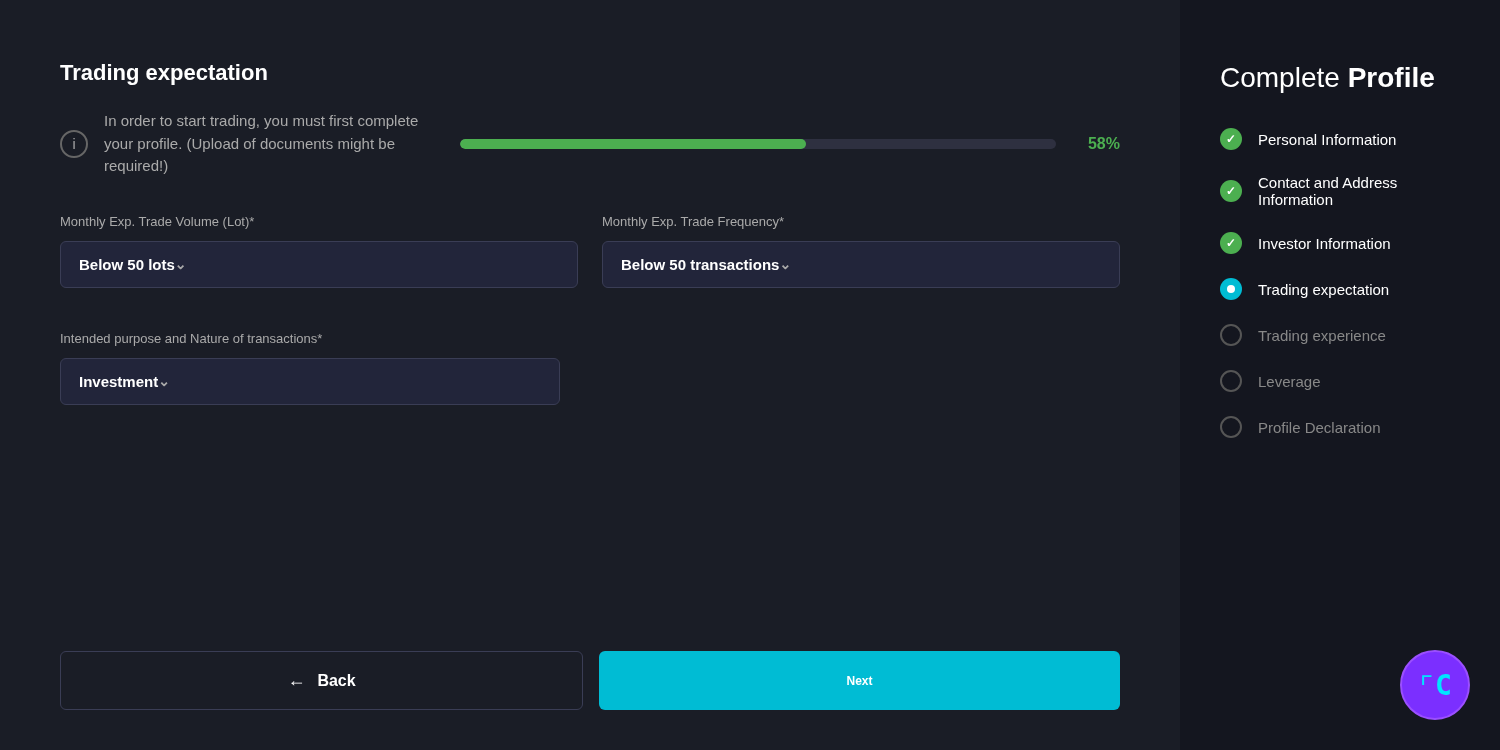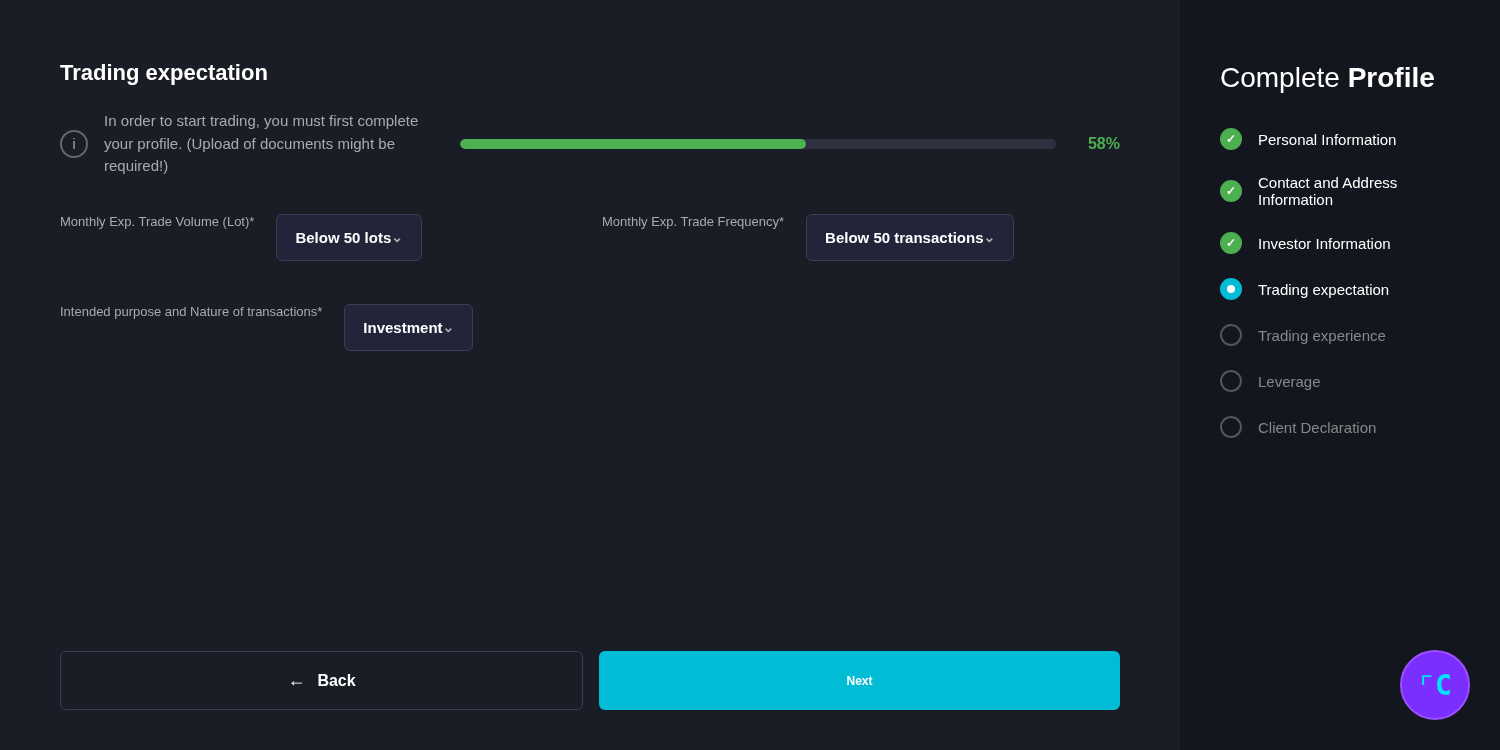--- a/index.html
+++ b/index.html
@@ -98,22 +98,22 @@
 
     .form-row {
       display: flex;
       gap: 24px;
       margin-bottom: 32px;
     }
 
     .form-group {
       flex: 1;
       display: flex;
-      flex-direction: row;
-      gap: 22px;
+      flex-direction: column;
+      gap: 12px;
     }
 
     .form-group.half {
       max-width: 500px;
     }
 
     .form-label {
       font-size: 13px;
       color: #aaa;
     }
@@ -391,21 +391,21 @@
         <span class="step-label inactive">Trading experience</span>
       </div>
 
       <div class="sidebar-step">
         <div class="step-indicator inactive"></div>
         <span class="step-label inactive">Leverage</span>
       </div>
 
       <div class="sidebar-step">
         <div class="step-indicator inactive"></div>
-        <span class="step-label inactive">Client Declaration</span>
+        <span class="step-label inactive">Profile Declaration</span>
       </div>
 
     </div>
   </div>
 
 </div>
 
 <div class="avatar-btn">
   <span class="avatar-icon">⌜C</span>
 </div>

